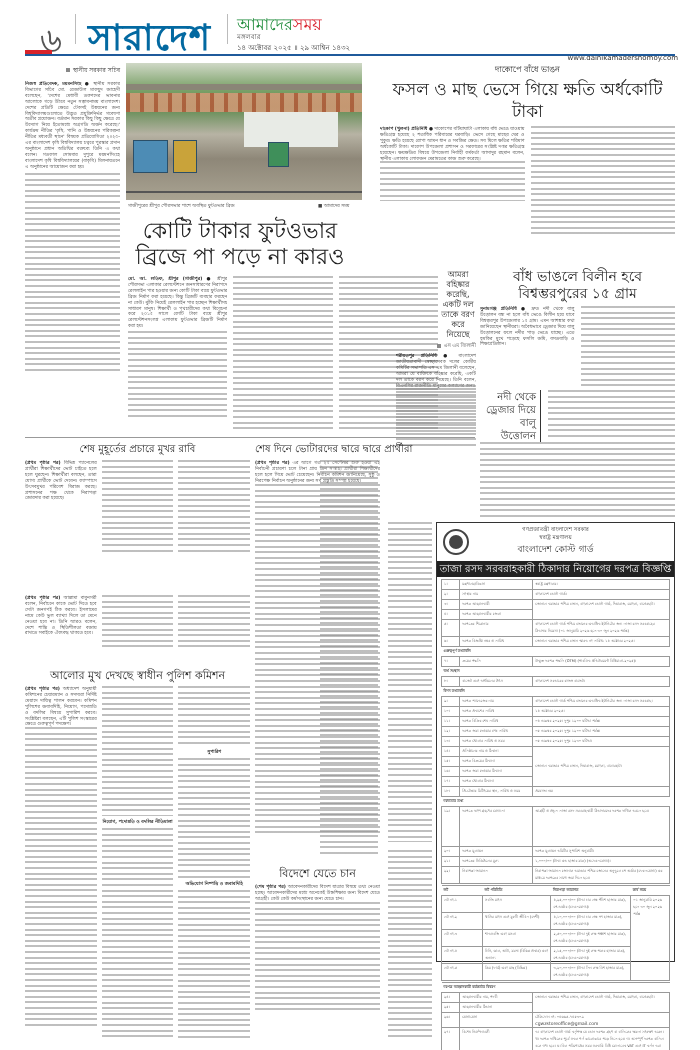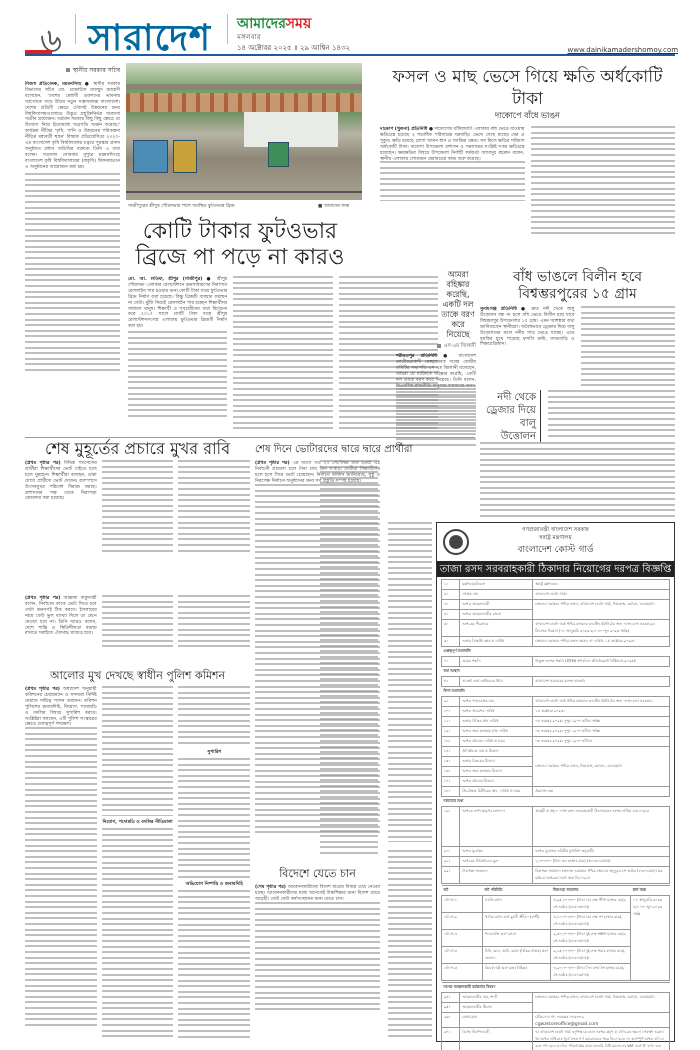--- a/index.html
+++ b/index.html
@@ -2,25 +2,25 @@
 <html><head>
 <meta charset="utf-8">
 <style>
   *{margin:0;padding:0;box-sizing:border-box;}
   body{width:700px;height:1050px;background:#fff;font-family:"DejaVu Sans",sans-serif;color:#222;overflow:hidden;position:relative;}
   .abs{position:absolute;}
   .masthead .pageno{left:40px;top:14px;font-size:34px;color:#555;font-family:"DejaVu Serif",serif;}
   .masthead .vbar{left:75px;top:14px;width:1px;height:30px;background:#bbb;}
   .masthead .section{left:88px;top:10px;font-size:36px;font-weight:bold;color:#0369a1;letter-spacing:1px;font-family:"DejaVu Serif",serif;}
   .masthead .vbar2{left:227px;top:14px;width:1px;height:30px;background:#bbb;}
-  .masthead .logo{left:237px;top:12px;font-size:14px;font-weight:bold;}
+  .masthead .logo{left:237px;top:12px;font-size:16px;font-weight:normal;}
   .masthead .logo .a{color:#1e8b3a;} .masthead .logo .b{color:#d81e2a;}
   .masthead .day{left:237px;top:31px;font-size:7px;color:#555;}
   .masthead .date{left:237px;top:42px;font-size:7px;color:#333;}
-  .masthead .url{right:22px;top:46px;font-size:7px;color:#333;text-decoration:underline;}
+  .masthead .url{right:22px;top:54px;font-size:7px;color:#333;}
   .masthead .redbar{left:25px;top:50px;width:27px;height:4px;background:#d8232a;}
   .masthead .bluebar{left:25px;top:54px;width:650px;height:2px;background:#1f5a9b;}
   .text-col{font-size:4.6px;line-height:5.9px;color:#444;text-align:justify;overflow:hidden;}
   .text-col .lead{font-weight:bold;color:#222;}
   .fake-lines{background:repeating-linear-gradient(to bottom,#8a8a8a 0,#8a8a8a 2px,transparent 2px,transparent 5.6px);opacity:.55;}
   .headline{font-family:"DejaVu Sans",sans-serif;color:#222;text-align:center;}
   .photo{background:linear-gradient(180deg,#cfd8c6 0%,#7ea36c 18%,#5e8a4f 32%,#b7b3a4 52%,#8e8778 70%,#a9a392 100%);overflow:hidden;}
   .bridge{position:absolute;left:0;top:22%;width:100%;height:14%;background:repeating-linear-gradient(90deg,#b85a3a 0 4px,#d69a78 4px 14px);opacity:.85;}
   .bridge-roof{position:absolute;left:0;top:15%;width:100%;height:5%;background:#8a8577;}
   .sky{position:absolute;left:50%;top:36%;width:40%;height:25%;background:#e8ebe6;}
@@ -87,22 +87,22 @@
     </div>
 </div>
 
 <div class="abs" style="left:396px;top:270px;width:80px;">
   <div class="headline" style="font-size:8px;line-height:10px;margin-left:44px;">আমরা বহিষ্কার করেছি, একটি দল তাকে বরণ করে নিয়েছে</div>
   <div class="byline" style="text-align:right;margin:2px 0 3px;font-size:5px;"><span class="sq"></span><span>এস এম জিলানী</span></div>
   <div class="text-col" style="height:110px;"><span class="lead">শরীয়তপুর প্রতিনিধি ●</span> <span>বাংলাদেশ জাতীয়তাবাদী স্বেচ্ছাসেবক দলের কেন্দ্রীয় কমিটির সভাপতি এস এম জিলানী বলেছেন, আমরা যে ব্যক্তিকে বহিষ্কার করেছি, একটি দল তাকে বরণ করে নিয়েছে। তিনি বলেন, বিএনপির রাজনীতি মানুষের কল্যাণের জন্য।</span><div class="fake-lines" style="height:60px;"></div></div>
 </div>
 
 <div class="abs" style="left:380px;top:63px;width:295px;">
+  <div class="headline" style="font-size:8px;">দাকোপে বাঁধে ভাঙন</div>
   <div class="headline" style="font-size:17px;line-height:22px;margin-top:2px;">ফসল ও মাছ ভেসে গিয়ে ক্ষতি অর্ধকোটি টাকা</div>
-  <div class="headline" style="font-size:8px;">দাকোপে বাঁধে ভাঙন</div>
   <div style="display:flex;gap:6px;margin-top:4px;height:110px;">
     <div class="text-col" style="flex:1;"><span class="lead">দাকোপ (খুলনা) প্রতিনিধি ●</span> <span>দাকোপের বটিয়াঘাটা এলাকায় বাঁধ ভেঙে যাওয়ায় ক্ষতিগ্রস্ত হয়েছে ২ শতাধিক পরিবারের ঘরবাড়ি। ভেসে গেছে মাছের ঘের ও পুকুর। ক্ষতি হয়েছে রোপা আমন ধান ও সবজির ক্ষেত। সব মিলে ক্ষতির পরিমাণ অর্ধকোটি টাকা। দাকোপ উপজেলা প্রশাসন ও সরকারের সংশ্লিষ্ট দপ্তর ক্ষতিগ্রস্ত হয়েছেন। ক্ষয়ক্ষতির বিষয়ে উপজেলা নির্বাহী কর্মকর্তা আসাদুর রহমান বলেন, স্থানীয় এলাকায় লোকজন মেরামতের কাজ শুরু করেছে।</span><div class="fake-lines" style="height:40px;"></div></div>
     <div class="text-col" style="flex:1;">
         <div class="fake-lines" style="height:110px;"></div>
       </div>
   </div>
 </div>
 
 <div class="abs" style="left:480px;top:268px;width:195px;">
   <div class="headline" style="font-size:14px;line-height:17px;">বাঁধ ভাঙলে বিলীন হবে বিশ্বম্ভরপুরের ১৫ গ্রাম</div>
@@ -121,21 +121,21 @@
     <div class="fake-lines" style="height:75px;"></div>
   </div>
 
 <div class="abs text-col" style="left:396px;top:385px;width:80px;height:50px;">
     <div class="fake-lines" style="height:50px;"></div>
   </div>
 
 <div class="abs hline" style="left:25px;top:437px;width:450px;"></div>
 
 <div class="abs" style="left:25px;top:441px;width:225px;">
-  <div class="headline" style="font-size:16px;line-height:16px;">শেষ মুহূর্তের প্রচারে মুখর রাবি</div>
+  <div class="headline" style="font-size:10px;line-height:16px;">শেষ মুহূর্তের প্রচারে মুখর রাবি</div>
   <div style="display:flex;gap:5px;margin-top:3px;height:95px;">
     <div class="text-col" style="flex:1;"><span class="lead">(প্রথম পৃষ্ঠার পর)</span> <span>বিভিন্ন প্যানেলের প্রার্থীরা শিক্ষার্থীদের ভোট চাইতে হলে হলে ঘুরছেন। শিক্ষার্থীরা বলছেন, তারা যোগ্য প্রার্থীকে ভোট দেবেন। ক্যাম্পাসে উৎসবমুখর পরিবেশ বিরাজ করছে। প্রশাসনের পক্ষ থেকে নিরাপত্তা জোরদার করা হয়েছে।</span></div>
     <div class="text-col" style="flex:1;">
         <div class="fake-lines" style="height:95px;"></div>
       </div>
     <div class="text-col" style="flex:1;">
         <div class="fake-lines" style="height:95px;"></div>
       </div>
   </div>
 </div>
@@ -181,21 +181,21 @@
   </div>
 </div>
 
 <div class="abs" style="left:255px;top:866px;width:125px;">
   <div class="headline" style="font-size:11px;line-height:15px;">বিদেশে যেতে চান</div>
   <div class="text-col" style="height:150px;margin-top:3px;"><span class="lead">(শেষ পৃষ্ঠার পর)</span> <span>আবেদনকারীদের বিদেশ যাত্রার বিষয়ে তথ্য নেওয়া হচ্ছে। আবেদনকারীদের মধ্যে অনেকেই উচ্চশিক্ষার জন্য বিদেশ যেতে আগ্রহী। কেউ কেউ কর্মসংস্থানের জন্য যেতে চান।</span><div class="fake-lines" style="height:110px;"></div></div>
 </div>
 
 <div class="abs text-col" style="left:128px;top:520px;width:0;height:0;"></div>
 
-<div class="abs ad" style="left:436px;top:522px;width:239px;height:520px;">
+<div class="abs ad" style="left:436px;top:522px;width:239px;height:440px;">
   <div style="position:relative;height:38px;">
     <div class="emblem" style="position:absolute;left:6px;top:6px;">
         <div class="inner"></div>
       </div>
     <div class="ad-head" style="font-size:5.5px;padding-top:3px;">গণপ্রজাতন্ত্রী বাংলাদেশ সরকার</div>
     <div class="ad-head" style="font-size:5.5px;">স্বরাষ্ট্র মন্ত্রণালয়</div>
     <div class="ad-head" style="font-size:9px;">বাংলাদেশ কোস্ট গার্ড</div>
   </div>
   <div class="ad-banner" style="font-size:10px;line-height:16px;">তাজা রসদ সরবরাহকারী ঠিকাদার নিয়োগের দরপত্র বিজ্ঞপ্তি</div>
   <div style="padding:2px 4px;">

